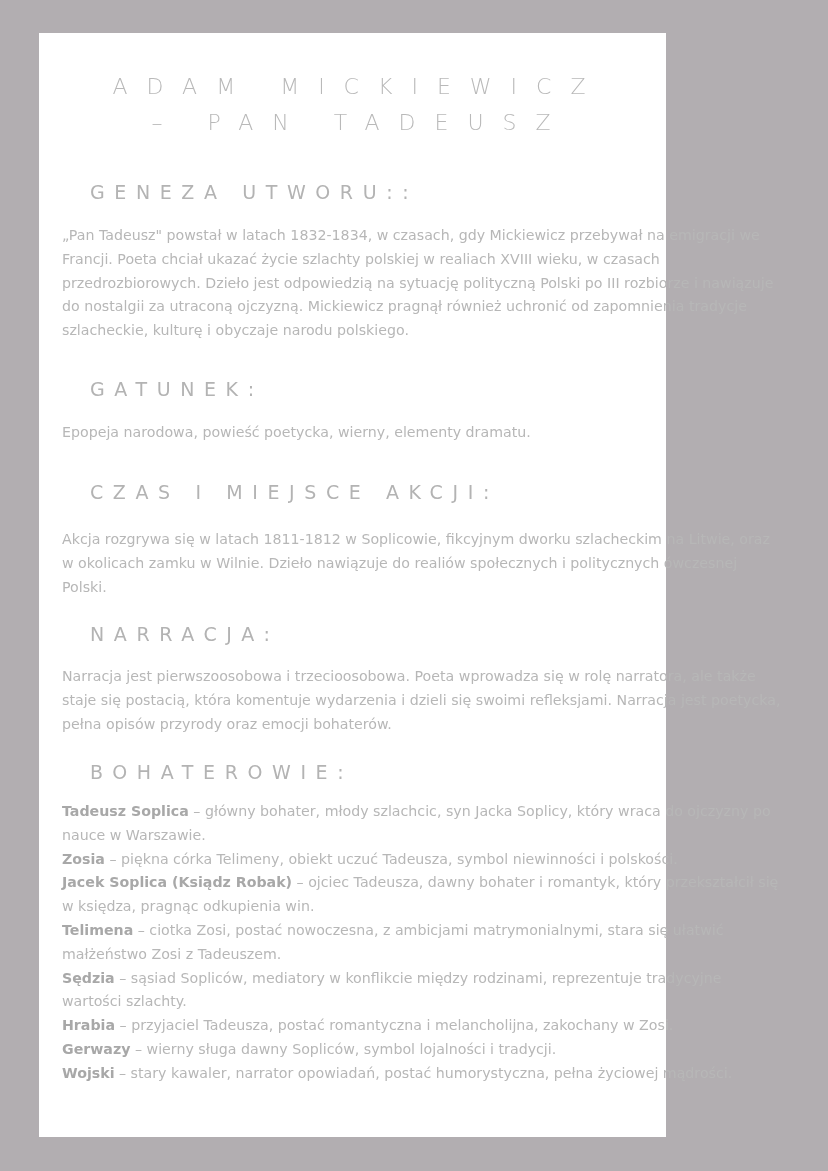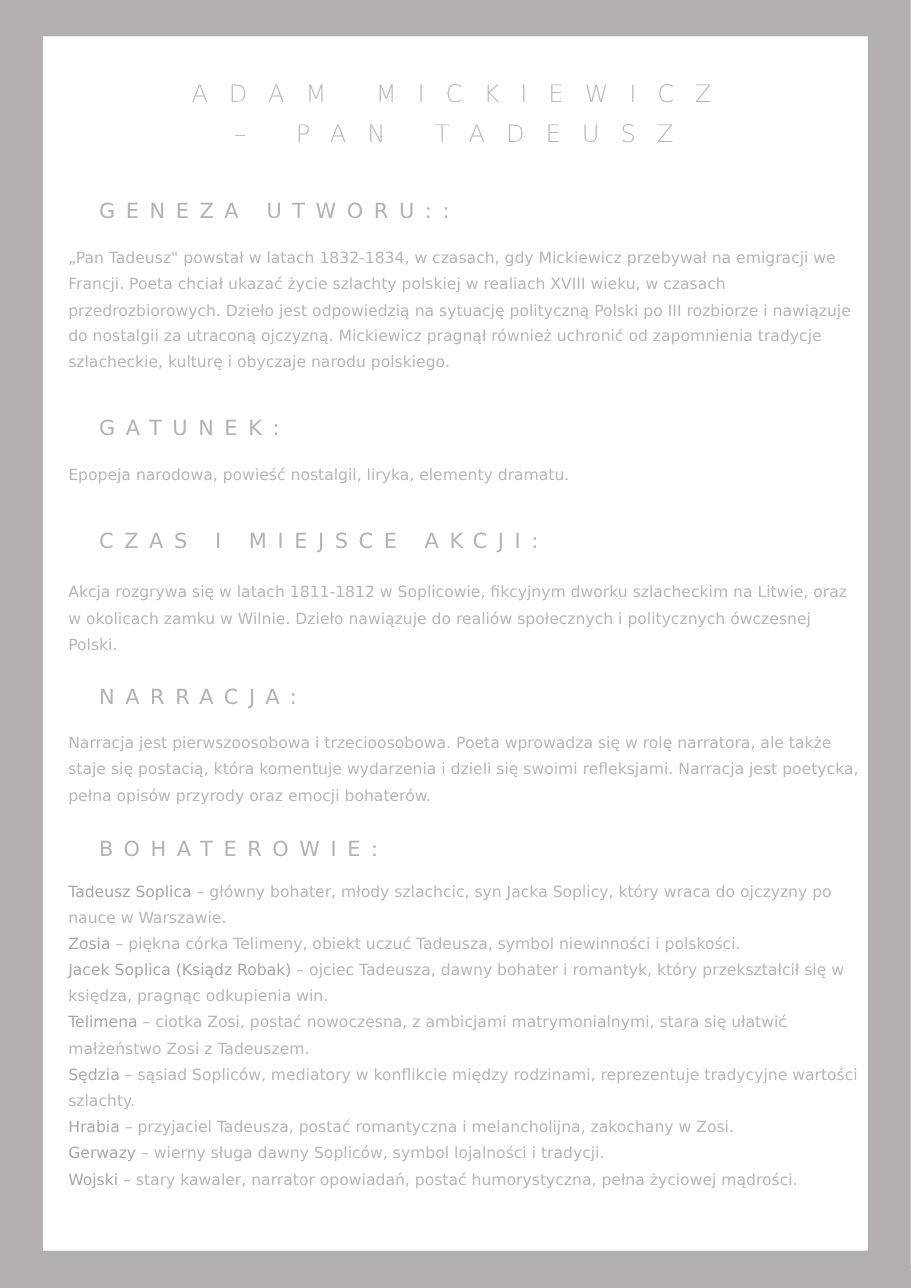--- a/index.html
+++ b/index.html
@@ -6,21 +6,21 @@
   body {
     width: 828px; height: 1171px;
     background: #b2aeb1;
     position: relative;
     overflow: hidden;
     font-family: "DejaVu Sans", "Liberation Sans", sans-serif;
   }
   .page {
     position: absolute;
     left: 39px; top: 33px;
-    width: 750px; height: 1104px;
+    width: 627px; height: 1104px;
     background: #ffffff;
     box-sizing: border-box;
   }
   .title {
     position: absolute;
     left: 0; right: 0;
     text-align: center;
     color: #b9b9b9;
     font-size: 22px;
     font-weight: 300;
@@ -46,34 +46,34 @@
     font-size: 14.2px;
     line-height: 23.8px;
     margin: 0;
   }
   .hero-list { position: absolute; left: 23px; width: 722px; top: 767px; margin: 0; padding: 0; list-style: none; }
   .hero {
     color: #b7b7b7;
     font-size: 14.2px;
     line-height: 23.8px;
   }
-  .hero-name { color: #a8a8a8; font-weight: normal; }
+  .hero-name { color: #a8a8a8; font-weight: bold; }
 </style>
 </head>
 <body>
 
 <div class="page">
   <div class="title title-1">ADAM MICKIEWICZ</div>
   <div class="title title-2">– PAN TADEUSZ</div>
 
   <div class="heading" style="top:146px;text-align:center;">GENEZA UTWORU::</div>
   <p class="para" style="top:191px;">„Pan Tadeusz" powstał w latach 1832-1834, w czasach, gdy Mickiewicz przebywał na emigracji we Francji. Poeta chciał ukazać życie szlachty polskiej w realiach XVIII wieku, w czasach przedrozbiorowych. Dzieło jest odpowiedzią na sytuację polityczną Polski po III rozbiorze i nawiązuje do nostalgii za utraconą ojczyzną. Mickiewicz pragnął również uchronić od zapomnienia tradycje szlacheckie, kulturę i obyczaje narodu polskiego.</p>
 
   <div class="heading" style="top:343px;">GATUNEK:</div>
-  <p class="para" style="top:388px;">Epopeja narodowa, powieść nostalgii, liryka, elementy dramatu.</p>
+  <p class="para" style="top:388px;">Epopeja narodowa, powieść poetycka, wierny, elementy dramatu.</p>
 
   <div class="heading" style="top:446px;">CZAS I MIEJSCE AKCJI:</div>
   <p class="para" style="top:495px;">Akcja rozgrywa się w latach 1811-1812 w Soplicowie, fikcyjnym dworku szlacheckim na Litwie, oraz w okolicach zamku w Wilnie. Dzieło nawiązuje do realiów społecznych i politycznych ówczesnej Polski.</p>
 
   <div class="heading" style="top:588px;">NARRACJA:</div>
   <p class="para" style="top:632px;">Narracja jest pierwszoosobowa i trzecioosobowa. Poeta wprowadza się w rolę narratora, ale także staje się postacią, która komentuje wydarzenia i dzieli się swoimi refleksjami. Narracja jest poetycka, pełna opisów przyrody oraz emocji bohaterów.</p>
 
   <div class="heading" style="top:726px;text-align:right;">BOHATEROWIE:</div>
 
   <ul class="hero-list">

